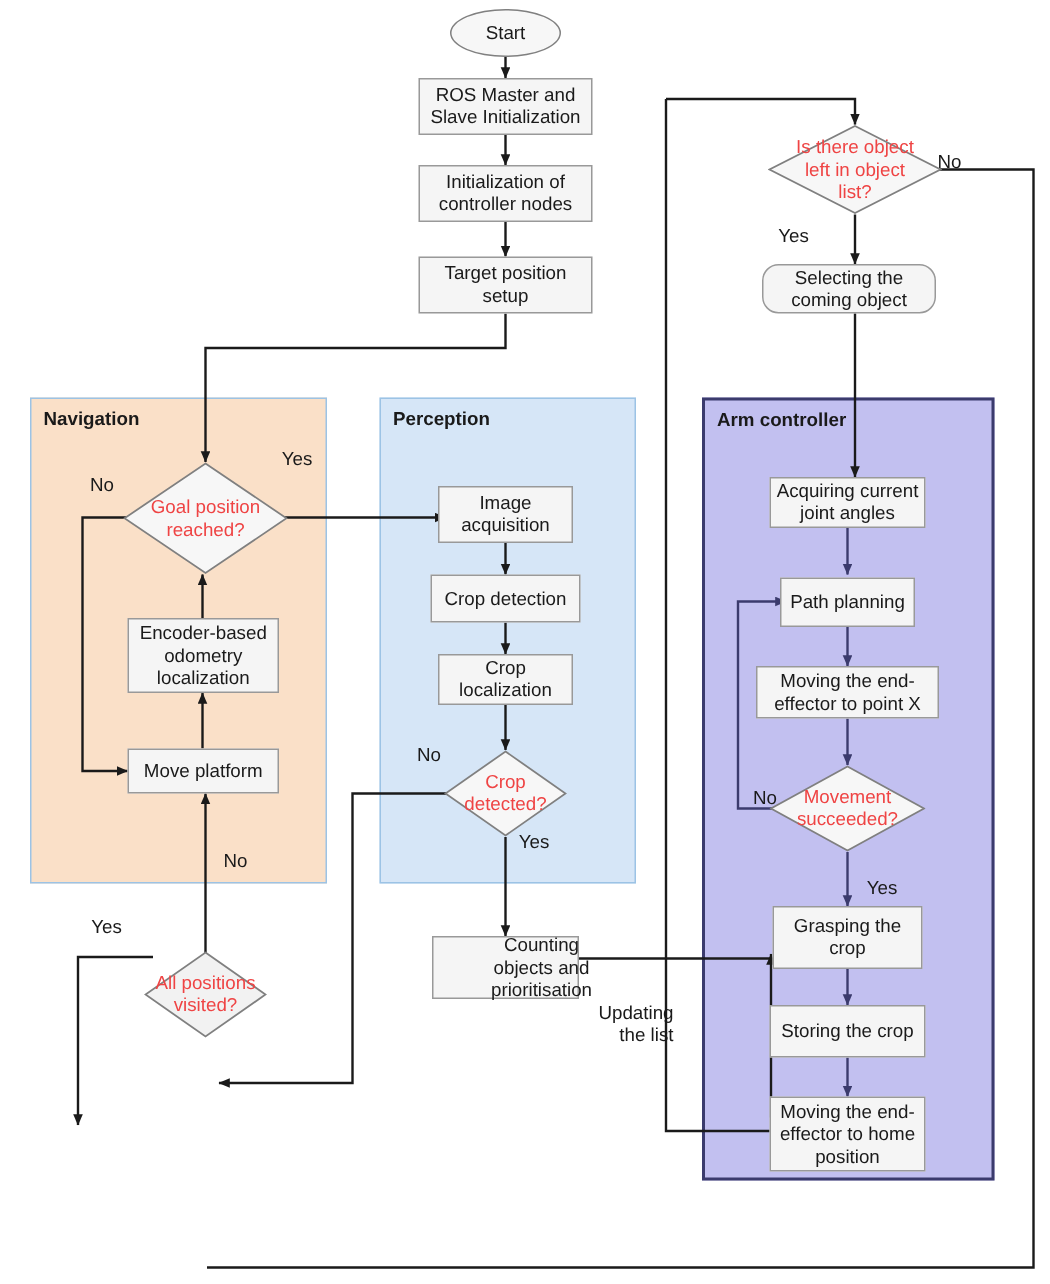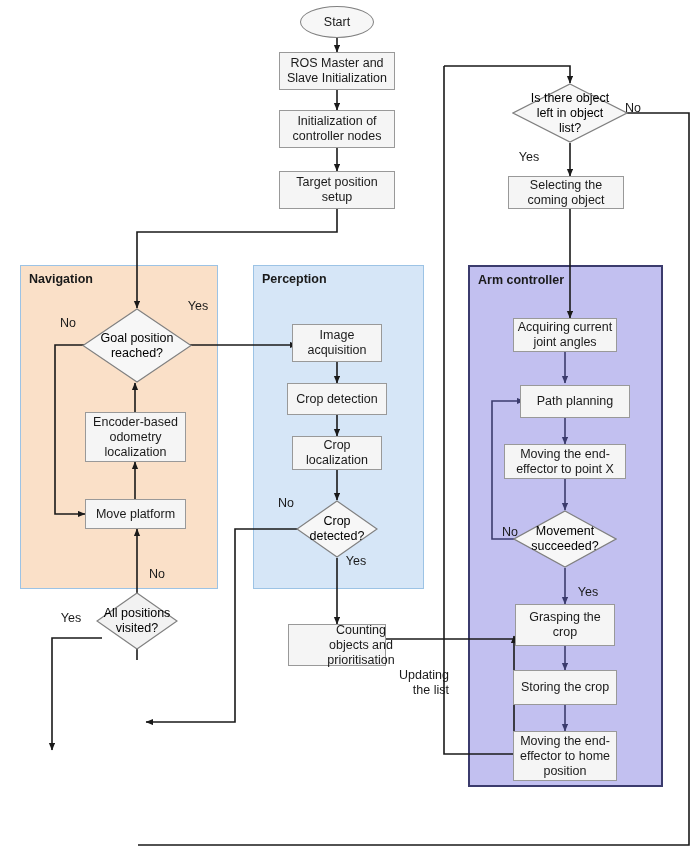--- a/index.html
+++ b/index.html
@@ -64,21 +64,21 @@
     display: flex;
     align-items: center;
     justify-content: center;
   }
   .decision-wrap .dec-text {
     position: relative;
     z-index: 2;
     text-align: center;
     font-size: 12.5px;
     line-height: 15px;
-    color: #000000;
+    color: #ef4444;
     white-space: pre-line;
     pointer-events: none;
   }
   .decision-wrap svg {
     position: absolute;
     left: 0;
     top: 0;
     z-index: 1;
   }
   .edge-label {
@@ -195,21 +195,21 @@
 
   <div class="decision-wrap" style="left:512px; top:83px; width:116px; height:60px;">
     <svg width="116" height="60" viewBox="0 0 116 60">
       <polygon points="58,1 115,30 58,59 1,30" fill="#f7f7f7" stroke="#808080" stroke-width="1.2"></polygon>
     </svg>
     <span class="dec-text">Is there object
 left in object
 list?</span>
   </div>
 
-  <div class="node" style="left:508px; top:176px; width:116px; height:33px;">
+  <div class="node" style="left:508px; top:176px; width:116px; height:33px;border-radius:11px;">
     <span class="node-text">Selecting the
 coming object</span>
   </div>
 
   <div class="decision-wrap" style="left:82px; top:308px; width:110px; height:75px;">
     <svg width="110" height="75" viewBox="0 0 110 75">
       <polygon points="55,1 109,37.5 55,74 1,37.5" fill="#f7f7f7" stroke="#808080" stroke-width="1.2"></polygon>
     </svg>
     <span class="dec-text">Goal position
 reached?</span>
@@ -251,21 +251,21 @@
     <span class="node-text">Counting
 objects and
 prioritisation</span>
   </div>
 
   <div class="node" style="left:513px; top:318px; width:104px; height:34px;">
     <span class="node-text">Acquiring current
 joint angles</span>
   </div>
 
-  <div class="node" style="left:520px; top:385px; width:110px; height:33px;">
+  <div class="node" style="left:520px; top:385px; width:90px; height:33px;">
     <span class="node-text">Path planning</span>
   </div>
 
   <div class="node" style="left:504px; top:444px; width:122px; height:35px;">
     <span class="node-text">Moving the end-
 effector to point X</span>
   </div>
 
   <div class="decision-wrap" style="left:513px; top:510px; width:104px; height:58px;">
     <svg width="104" height="58" viewBox="0 0 104 58">
@@ -283,21 +283,21 @@
   <div class="node" style="left:513px; top:670px; width:104px; height:35px;">
     <span class="node-text">Storing the crop</span>
   </div>
 
   <div class="node" style="left:513px; top:731px; width:104px; height:50px;">
     <span class="node-text">Moving the end-
 effector to home
 position</span>
   </div>
 
-  <div class="decision-wrap" style="left:96px; top:592px; width:82px; height:58px;">
+  <div class="decision-wrap" style="left:96px; top:634px; width:82px; height:58px;">
     <svg width="82" height="58" viewBox="0 0 82 58">
       <polygon points="41,1 81,29 41,57 1,29" fill="#f2f2f2" stroke="#808080" stroke-width="1.2"></polygon>
     </svg>
     <span class="dec-text">All positions
 visited?</span>
   </div>
 
 
   <div class="edge-label" style="left:620px; top:101px; width:26px;">No</div>
   <div class="edge-label" style="left:514px; top:150px; width:30px;">Yes</div>

